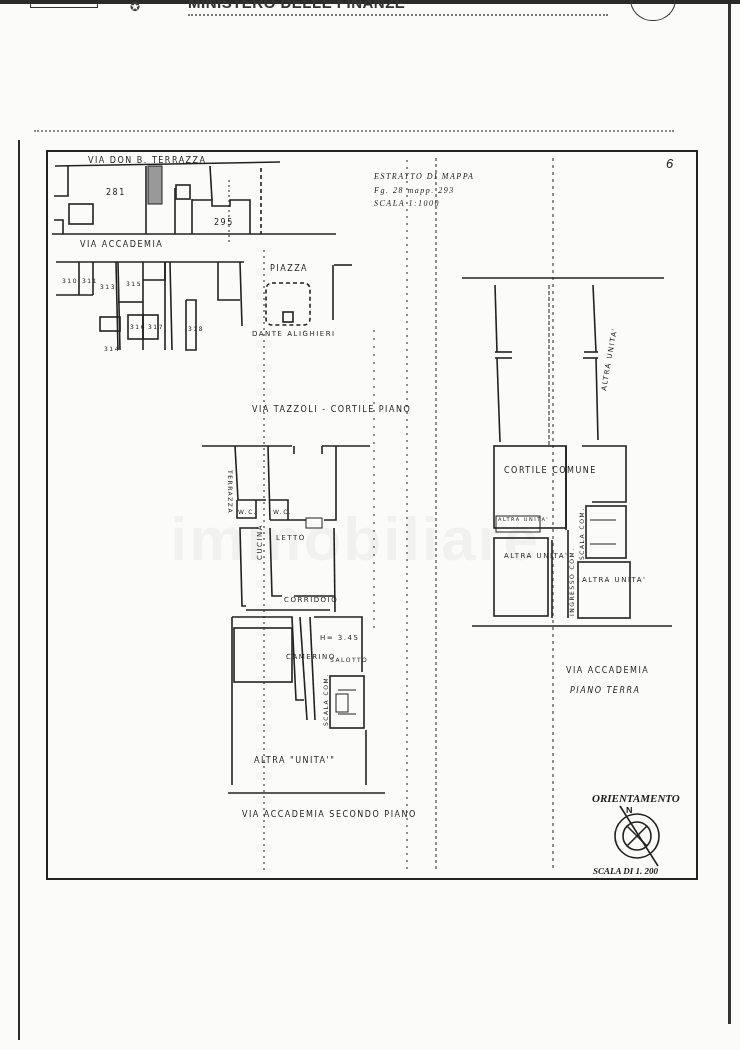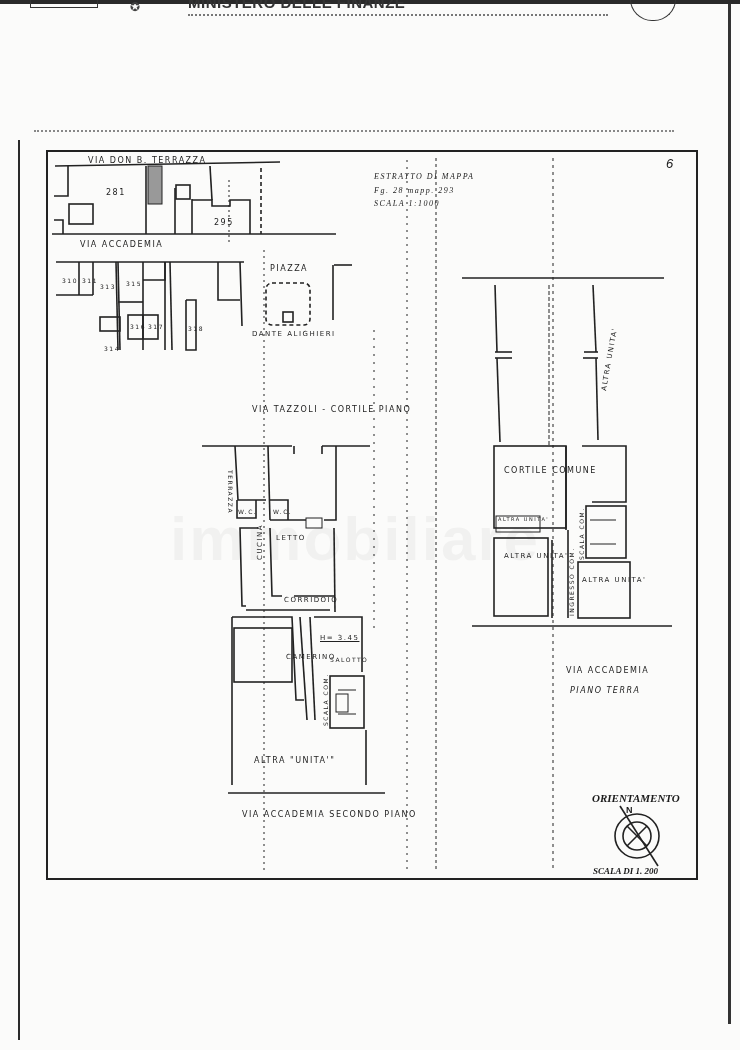--- a/index.html
+++ b/index.html
@@ -168,21 +168,21 @@
 <div class="abs" style="left:666px;top:156px;font-size:13px;font-style:italic;">6</div>
 
 <div class="abs hand" style="left:252px;top:405px;">VIA TAZZOLI - CORTILE PIANO</div>
 <div class="abs hand" style="left:234px;top:470px;transform:rotate(90deg);transform-origin:left top;font-size:6px;">TERRAZZA</div>
 <div class="abs hand" style="left:238px;top:508px;font-size:6px;">W.C.</div>
 <div class="abs hand" style="left:273px;top:508px;font-size:6px;">W.C.</div>
 <div class="abs hand" style="left:276px;top:534px;font-size:7px;">LETTO</div>
 <div class="abs hand" style="left:256px;top:560px;transform:rotate(-90deg);transform-origin:left top;font-size:7px;">CUCINA</div>
 <div class="abs hand" style="left:284px;top:596px;font-size:7px;">CORRIDOIO</div>
 <div class="abs hand" style="left:242px;top:653px;font-size:7px;margin-left:44px;">CAMERINO</div>
-<div class="abs hand" style="left:320px;top:634px;font-size:7px;text-decoration:underline;">H= 3.45</div>
+<div class="abs hand" style="left:320px;top:634px;font-size:7px;">H= 3.45</div>
 <div class="abs hand" style="left:330px;top:656px;font-size:6px;">SALOTTO</div>
 <div class="abs hand" style="left:322px;top:726px;transform:rotate(-90deg);transform-origin:left top;font-size:6px;">SCALA COM.</div>
 <div class="abs hand" style="left:254px;top:756px;">ALTRA "UNITA'"</div>
 <div class="abs hand" style="left:242px;top:810px;">VIA ACCADEMIA  SECONDO PIANO</div>
 
 <div class="abs hand" style="left:504px;top:466px;">CORTILE COMUNE</div>
 <div class="abs hand" style="left:498px;top:516px;font-size:5px;">ALTRA UNITA'</div>
 <div class="abs hand" style="left:504px;top:552px;font-size:7px;">ALTRA UNITA'</div>
 <div class="abs hand" style="left:582px;top:576px;font-size:7px;">ALTRA UNITA'</div>
 <div class="abs hand" style="left:600px;top:390px;transform:rotate(-80deg);transform-origin:left top;font-size:7px;">ALTRA UNITA'</div>

